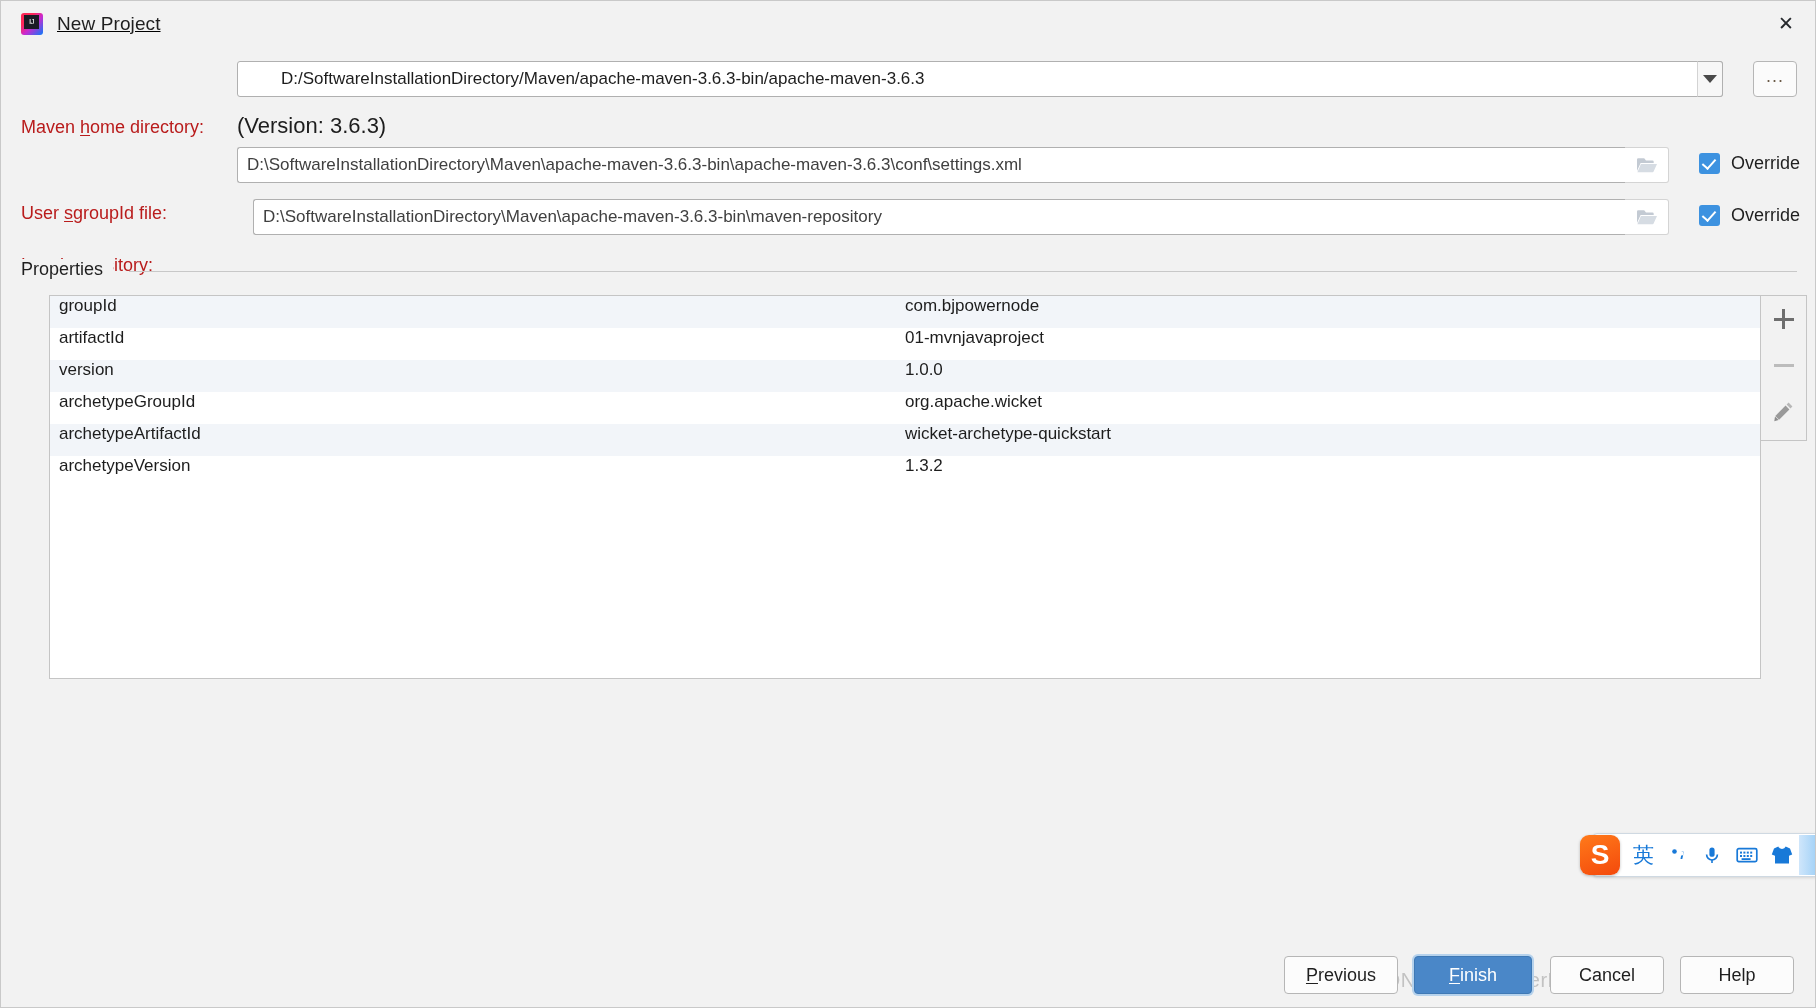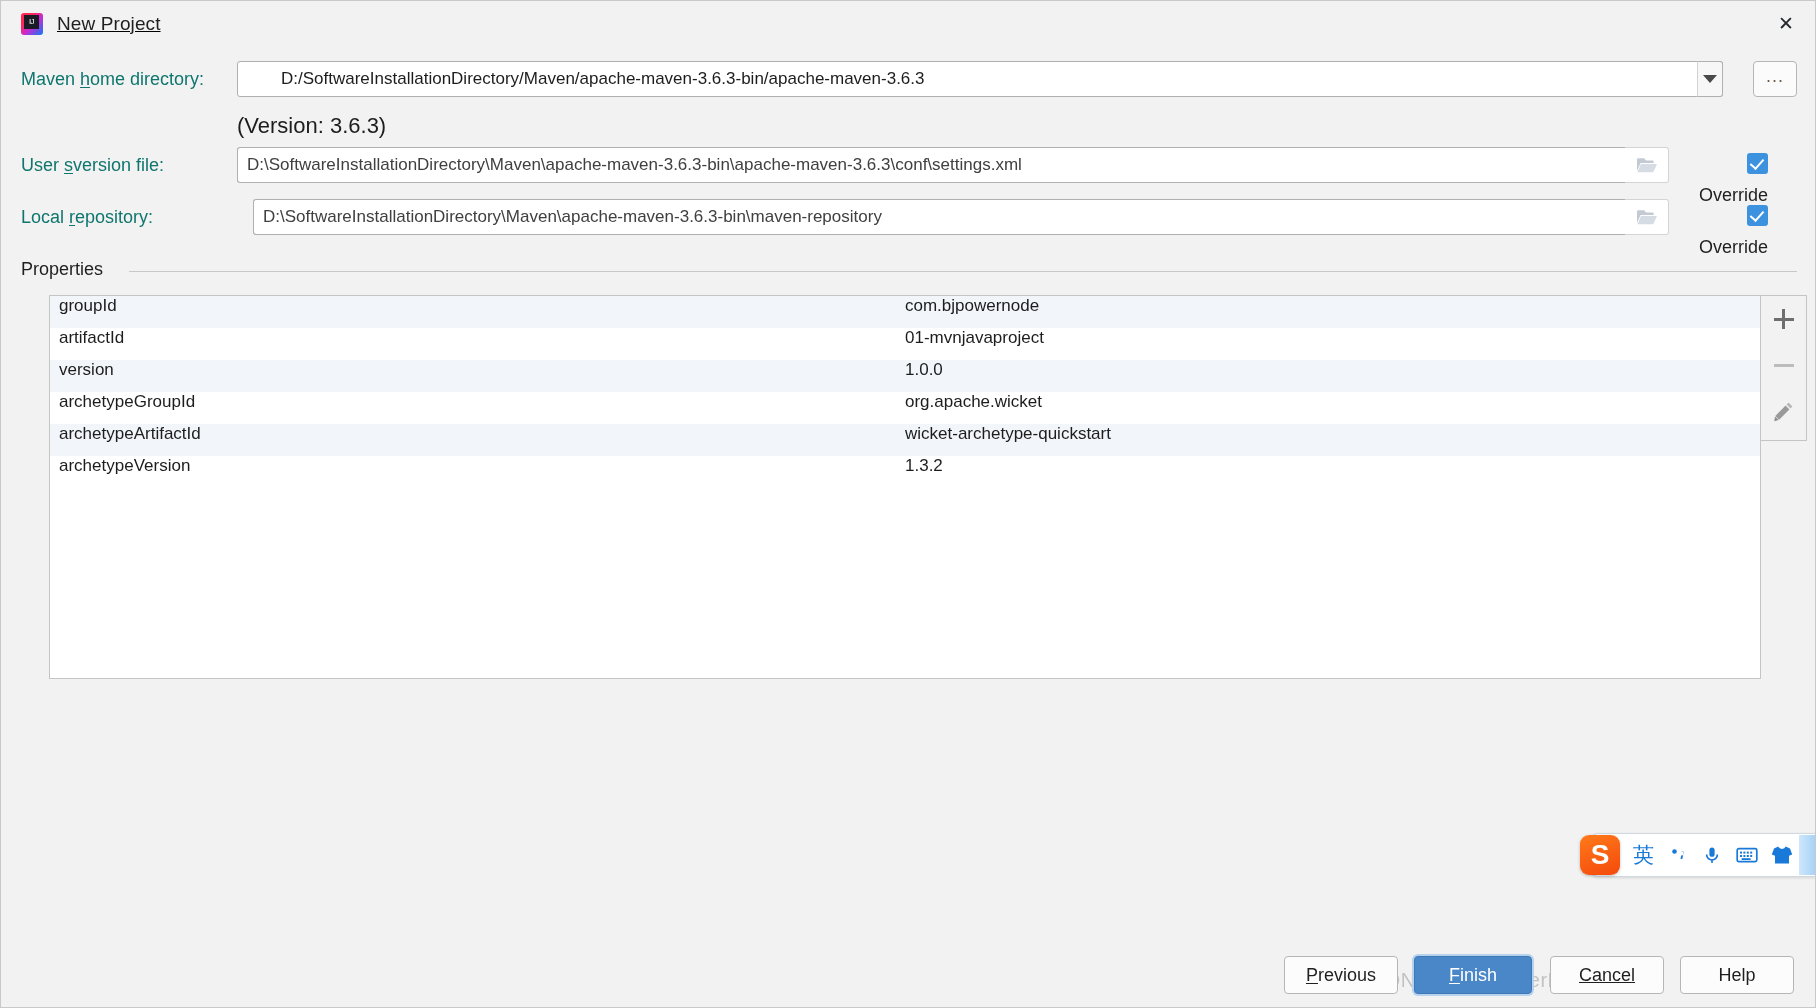--- a/index.html
+++ b/index.html
@@ -79,22 +79,23 @@
   .close-glyph {
     font-size: 19px;
     color: #25282c;
     line-height: 1;
   }
 
   
   .form-label {
     position: absolute;
     font-size: 18px;
-    color: #0f766e;
+    color: #b91c1c;
     white-space: nowrap;
+    margin-top: 48px;
   }
   .mn { text-decoration: underline; text-underline-offset: 2px; }
 
   .txtfield {
     position: absolute;
     box-sizing: border-box;
     background: #ffffff;
     border: 1px solid #b0b0b0;
     border-radius: 3px;
     font-size: 17px;
@@ -150,23 +151,22 @@
   .version-note {
     position: absolute;
     font-size: 22px;
     color: #1d1d1d;
   }
 
   
   .chk-row {
     position: absolute;
     display: flex;
-    align-items: flex-end;
+    align-items: center;
     gap: 11px;
-    flex-direction: column;
   }
   .chk-box {
     width: 21px; height: 21px;
     border-radius: 3px;
     background: #3d92e0;
     position: relative;
     flex: 0 0 auto;
   }
   .chk-box::after {
     content: "";
@@ -332,21 +332,21 @@
   <div class="form-label" style="left:20px; top:68px;"><span>Maven </span><span class="mn">h</span><span>ome directory:</span></div>
 
   <div class="txtfield" style="left:236px; top:60px; width:1486px; height:36px;padding-left:43px;">D:/SoftwareInstallationDirectory/Maven/apache-maven-3.6.3-bin/apache-maven-3.6.3</div>
   <div class="combo-arrow" style="left:1696px; top:60px; width:26px; height:36px;">
     <span class="tri-down"></span>
   </div>
   <div class="browse-btn" style="left:1752px; top:60px; width:44px; height:36px;">...</div>
 
   <div class="version-note" style="left:236px; top:112px;">(Version: 3.6.3)</div>
 
-  <div class="form-label" style="left:20px; top:154px;"><span>User </span><span class="mn">s</span><span>version file:</span></div>
+  <div class="form-label" style="left:20px; top:154px;"><span>User </span><span class="mn">s</span><span>groupId file:</span></div>
 
   <div class="txtfield" style="left:236px; top:146px; width:1388px; height:36px; border-right:none; border-radius:3px 0 0 3px; color:#404040;">D:\SoftwareInstallationDirectory\Maven\apache-maven-3.6.3-bin\apache-maven-3.6.3\conf\settings.xml</div>
   <div class="folder-btn" style="left:1624px; top:146px; width:44px; height:36px;">
     <svg width="22" height="18" viewBox="0 0 22 18">
       <path d="M1 3.5 A1.2 1.2 0 0 1 2.2 2.3 L8.2 2.3 L10 4.6 L16.5 4.6 A1.2 1.2 0 0 1 17.7 5.8 L17.7 7 L4.6 7 L1 15 Z" fill="#c3cad3"></path>
       <path d="M4.9 8.1 L21 8.1 L17.6 15.6 A1 1 0 0 1 16.7 16.2 L1.4 16.2 Z" fill="#d6dce3"></path>
     </svg>
   </div>
   <div class="chk-row" style="left:1698px; top:152px;">
     <span class="chk-box"></span>
@@ -465,16 +465,16 @@
   <div class="watermark" style="left:1356px; top:966px;">CSDN @FBI HackerHarry浩</div>
 
   <div class="btn" style="left:1283px; top:955px; width:114px;">
       <span class="mn">P</span>
       <span>revious</span>
     </div>
   <div class="btn primary" style="left:1413px; top:955px; width:118px;">
       <span class="mn">F</span>
       <span>inish</span>
     </div>
-  <div class="btn" style="left:1549px; top:955px; width:114px;text-decoration:underline;">Cancel</div>
+  <div class="btn" style="left:1549px; top:955px; width:114px;">Cancel</div>
   <div class="btn" style="left:1679px; top:955px; width:114px;">Help</div>
 
 </div>
 
 </body></html>

